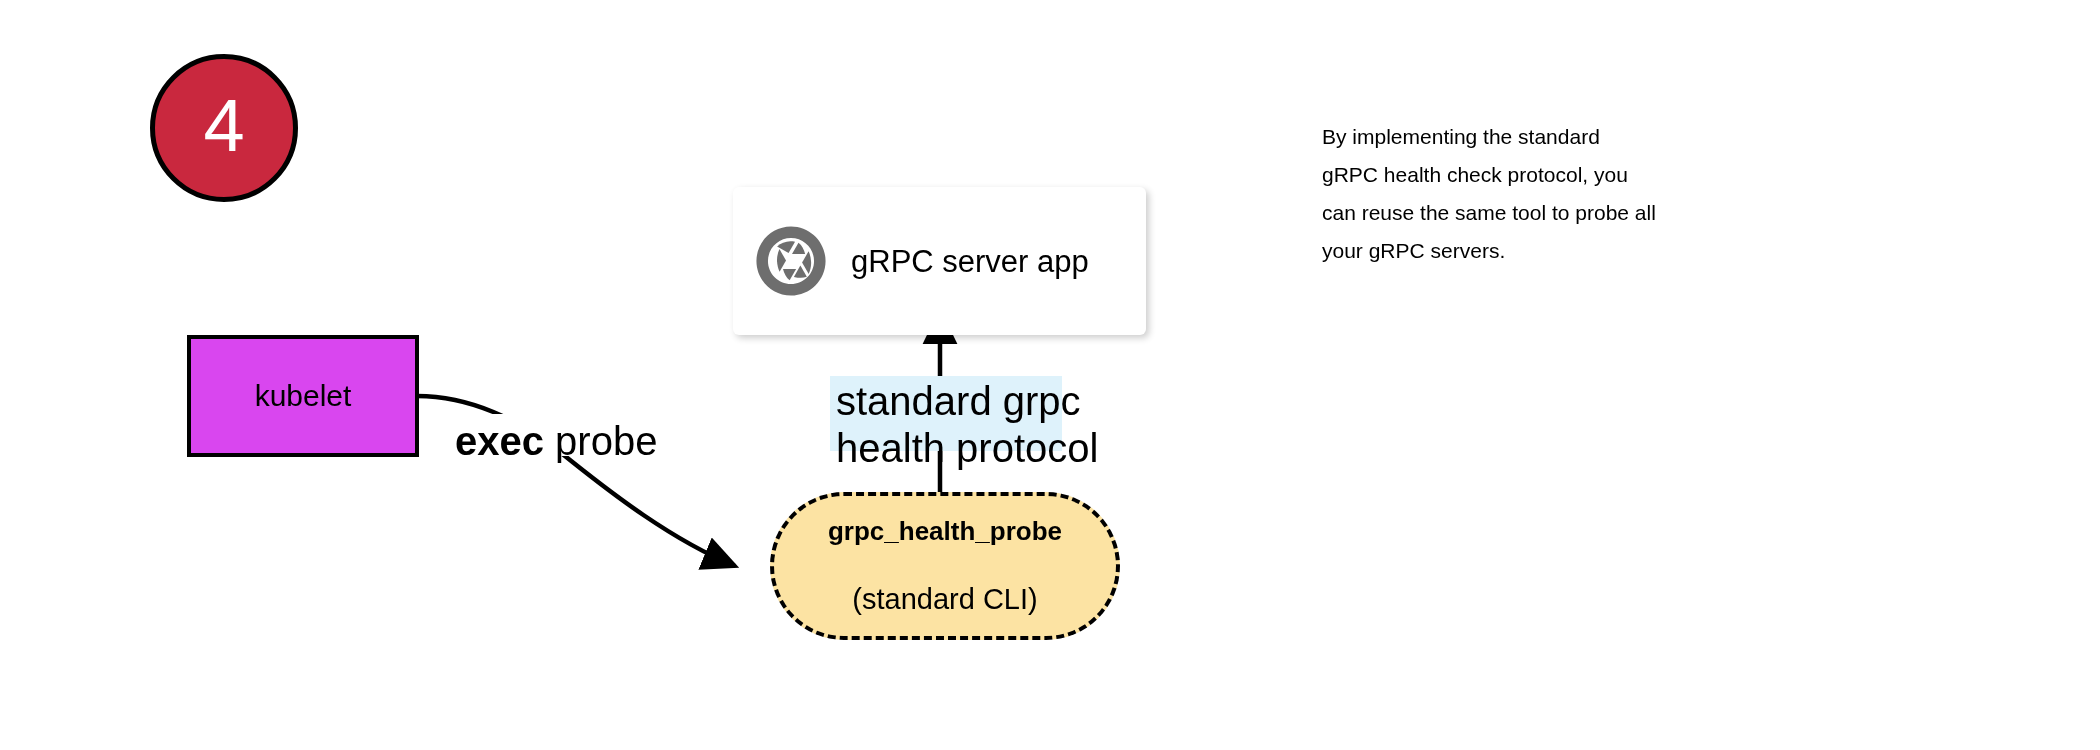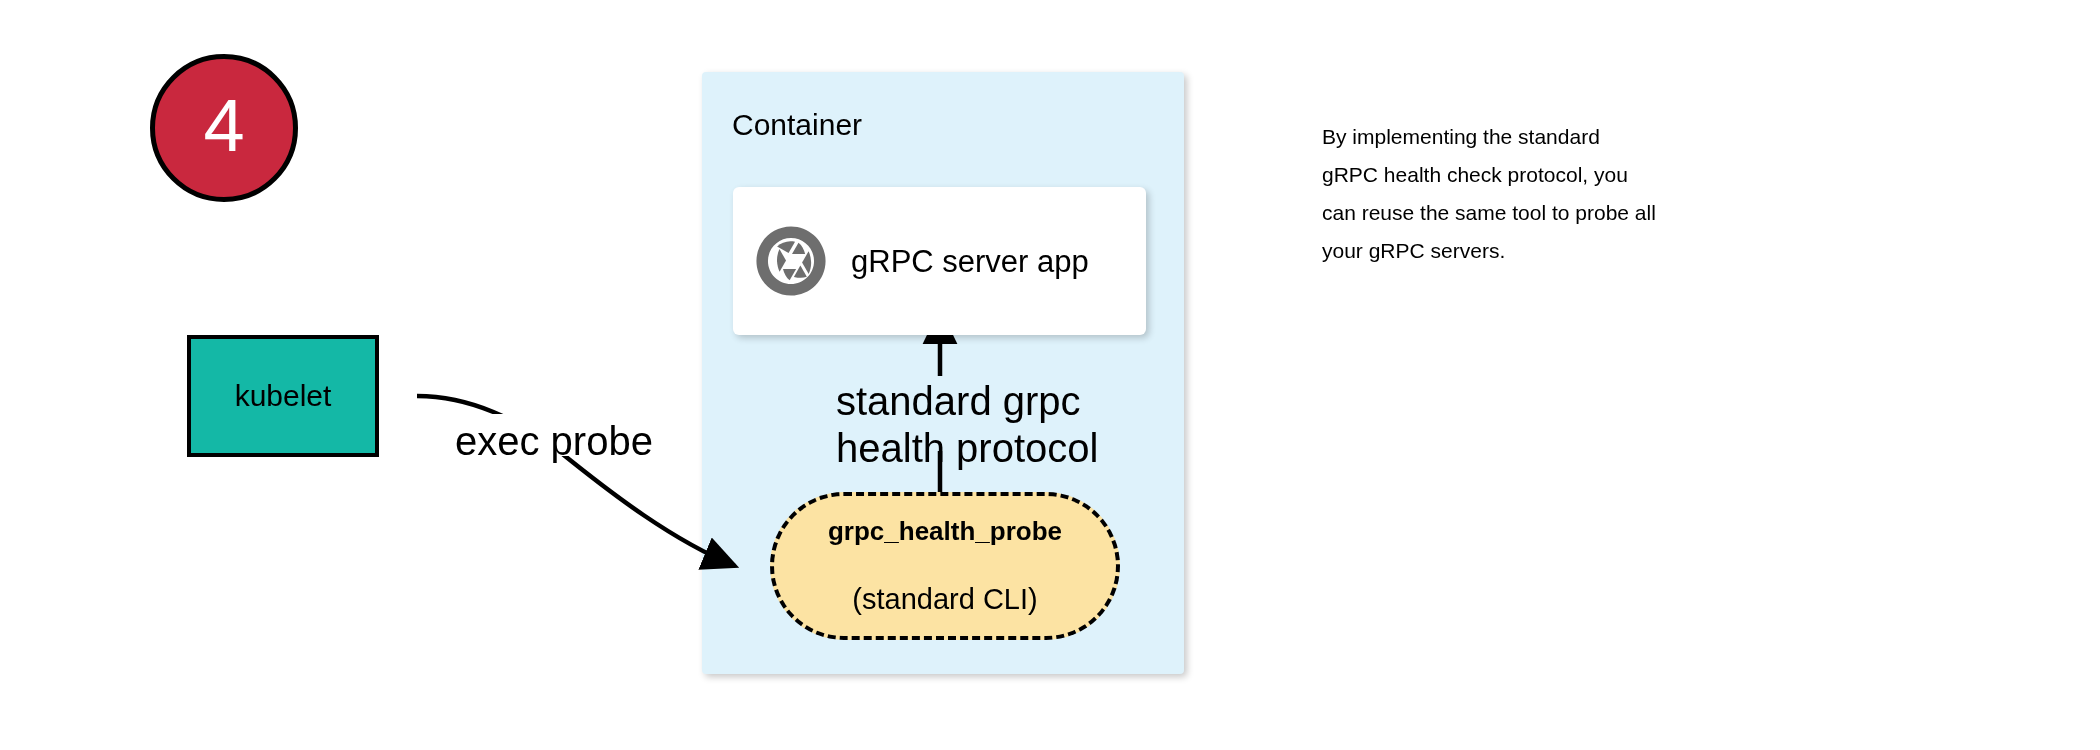--- a/index.html
+++ b/index.html
@@ -93,23 +93,23 @@
     font-size: 31px;
     line-height: 1;
     white-space: nowrap;
   }
 
   
   .kubelet-box {
     position: absolute;
     left: 187px;
     top: 335px;
-    width: 192px;
+    width: 232px;
     height: 122px;
-    background: #14b8a6;
+    background: #d946ef;
     border: 4px solid #000000;
     box-sizing: border-box;
     display: flex;
     align-items: center;
     justify-content: center;
     text-align: right;
   }
   .kubelet-label {
     font-size: 30px;
     line-height: 1;
@@ -151,21 +151,21 @@
     font-size: 40px;
     line-height: 1.18;
     white-space: nowrap;
     background: transparent;
   }
   .exec-probe-label {
     left: 455px;
     top: 418px;
   }
   .exec-probe-label .kw {
-    font-weight: normal;
+    font-weight: bold;
     text-align: right;
   }
   .health-protocol-label {
     left: 836px;
     top: 378px;
     text-align: center;
     width: 220px;
   }
   .health-protocol-label span {
     display: block;
@@ -209,23 +209,20 @@
 </style>
 </head>
 <body>
 
 <div id="stage">
 
   <div class="step-badge">
     <div class="step-badge-number">4</div>
   </div>
 
-  <div class="container-panel">
-    <div class="container-label">Container</div>
-  </div>
 
   <svg id="connectors" viewBox="0 0 2100 750" xmlns="http://www.w3.org/2000/svg">
     <defs>
       <marker id="arrowhead" markerWidth="9" markerHeight="9" refX="7.2" refY="4.5" orient="auto" markerUnits="strokeWidth">
         <path d="M0,0.6 L8.2,4.5 L0,8.4 z" fill="#000000"></path>
       </marker>
     </defs>
 
     <path d="M417,396 C 470,396 520,420 560,452 C 612,494 672,540 735,566" fill="none" stroke="#000000" stroke-width="4.5" marker-end="url(#arrowhead)"></path>
 

